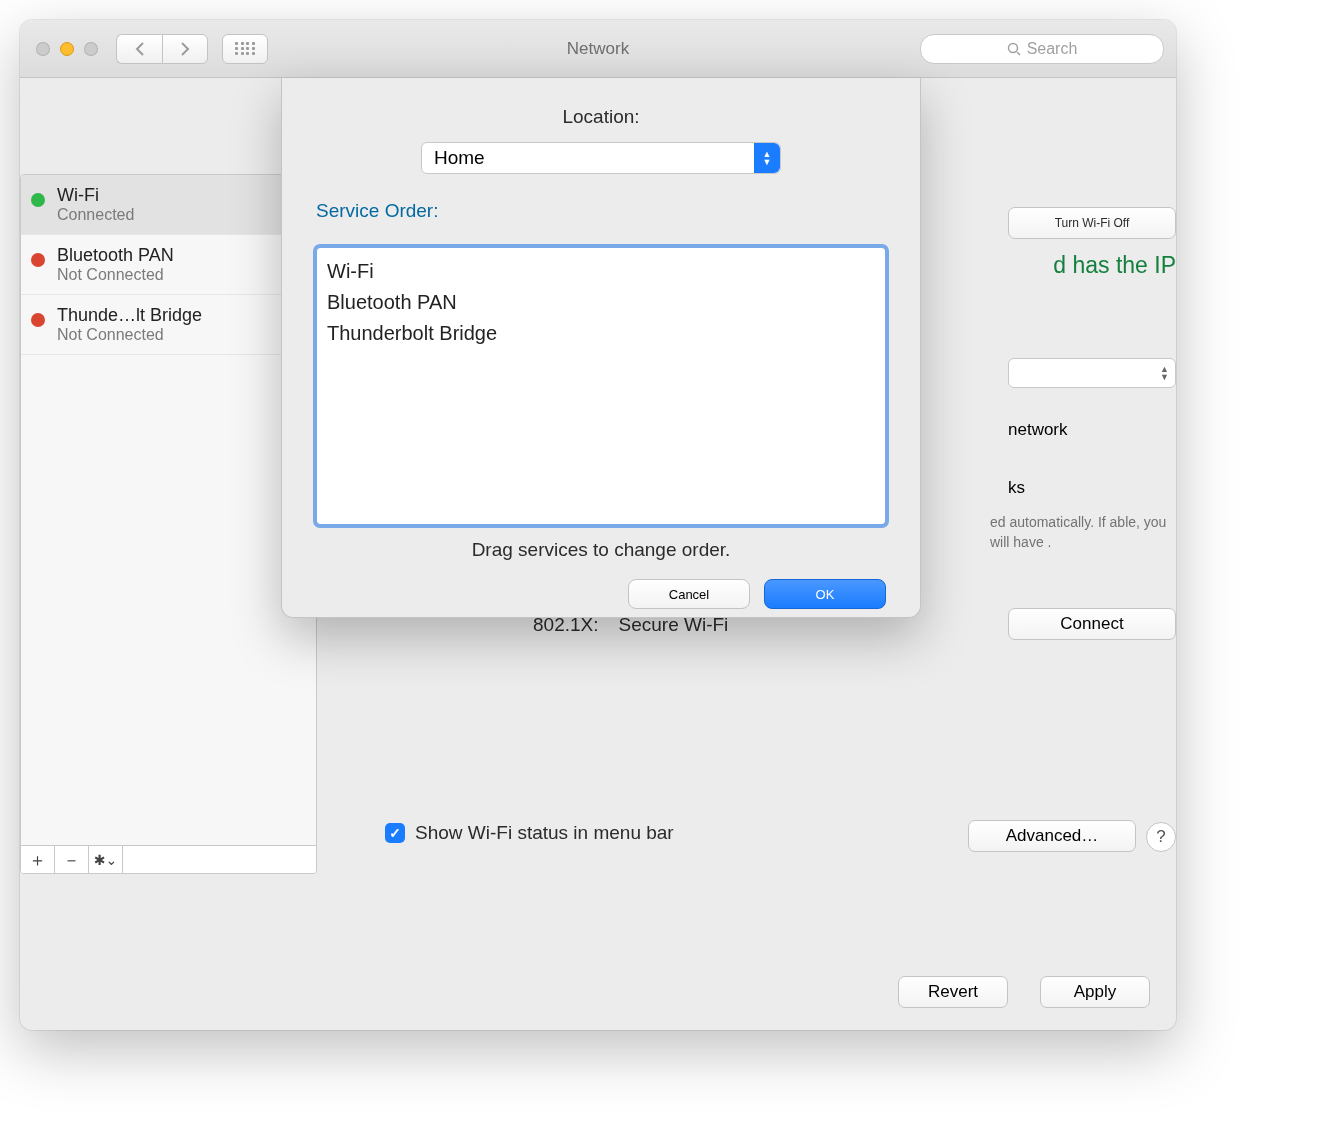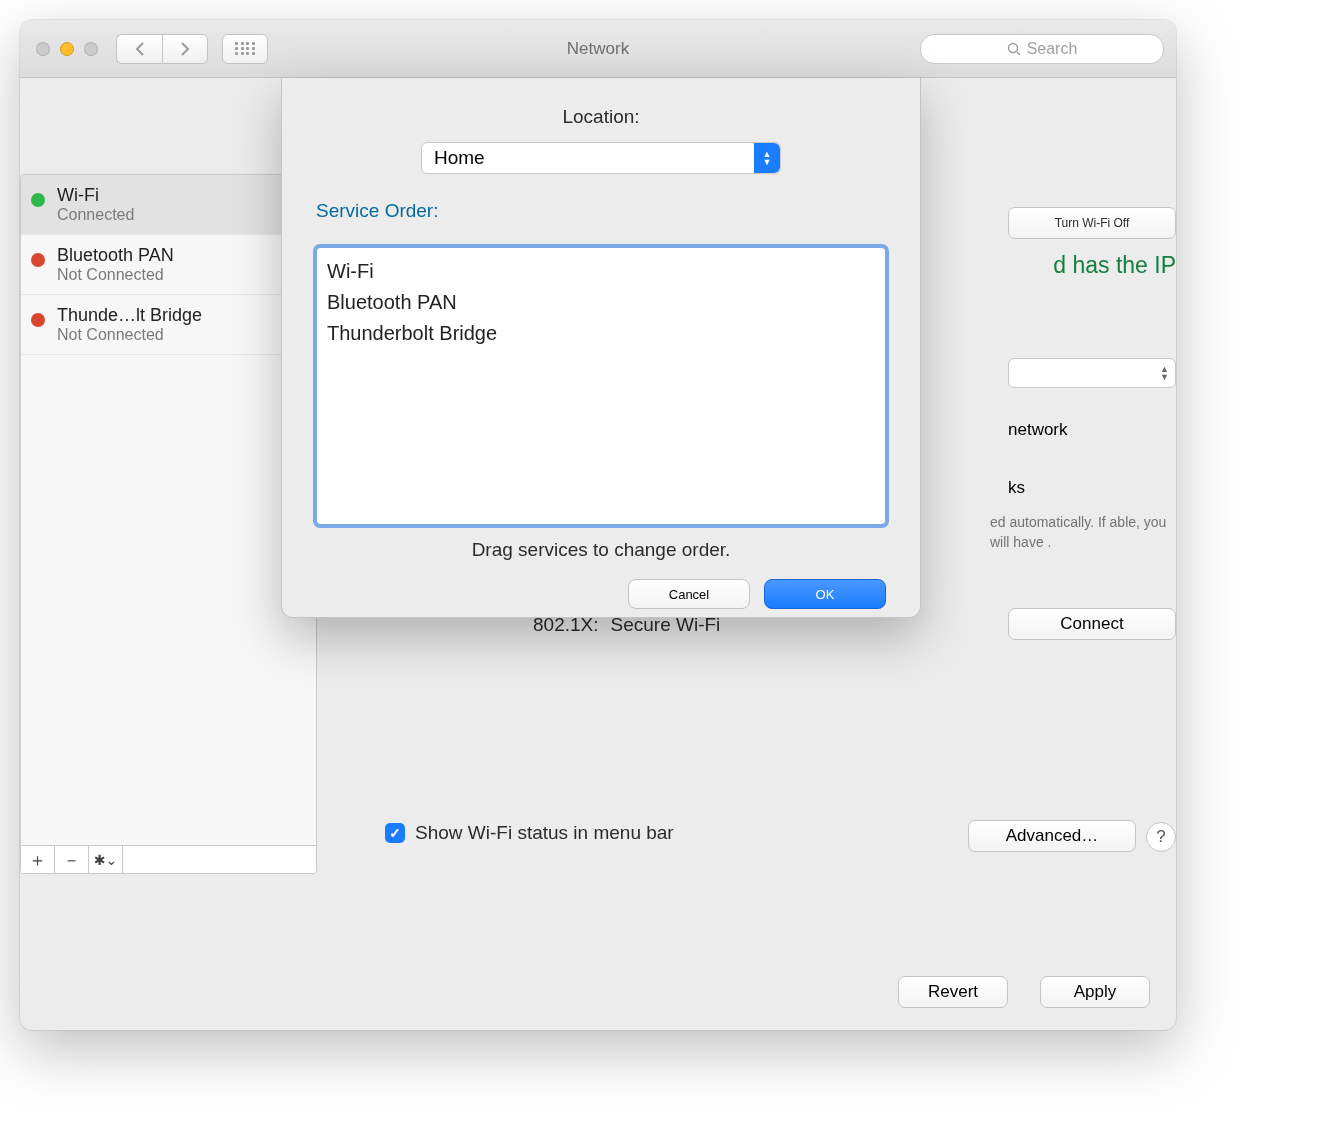--- a/index.html
+++ b/index.html
@@ -117,21 +117,21 @@
   .net-select .arrs { display:flex; flex-direction:column; font-size:9px; color:#666; line-height:8px;}
   .netlabel {
     position:absolute; top:246px; right:0; width:168px; font-size:17px;
   }
   .netlabel2 { top:304px; }
   .autojoin {
     position:absolute; top:338px; right:0; width:186px;
     font-size:14px; color:#737373; line-height:1.45;
   }
   .row-8021x {
-    position:absolute; top:440px; left:195px; display:flex; gap:12px;
+    position:absolute; top:440px; left:195px; display:flex; gap:20px;
     font-size:19px; color:#2b2b2b;
   }
   .connect-btn {
     position:absolute; top:434px; right:0; width:168px; height:32px;
     background:linear-gradient(#fff,#f3f3f3); border:1px solid #c4c4c4; border-radius:7px;
     font-size:17px;
   }
   .menubar-row {
     position:absolute; bottom:30px; left:47px; display:flex; align-items:center; gap:10px;
     font-size:19px; color:#2b2b2b;

